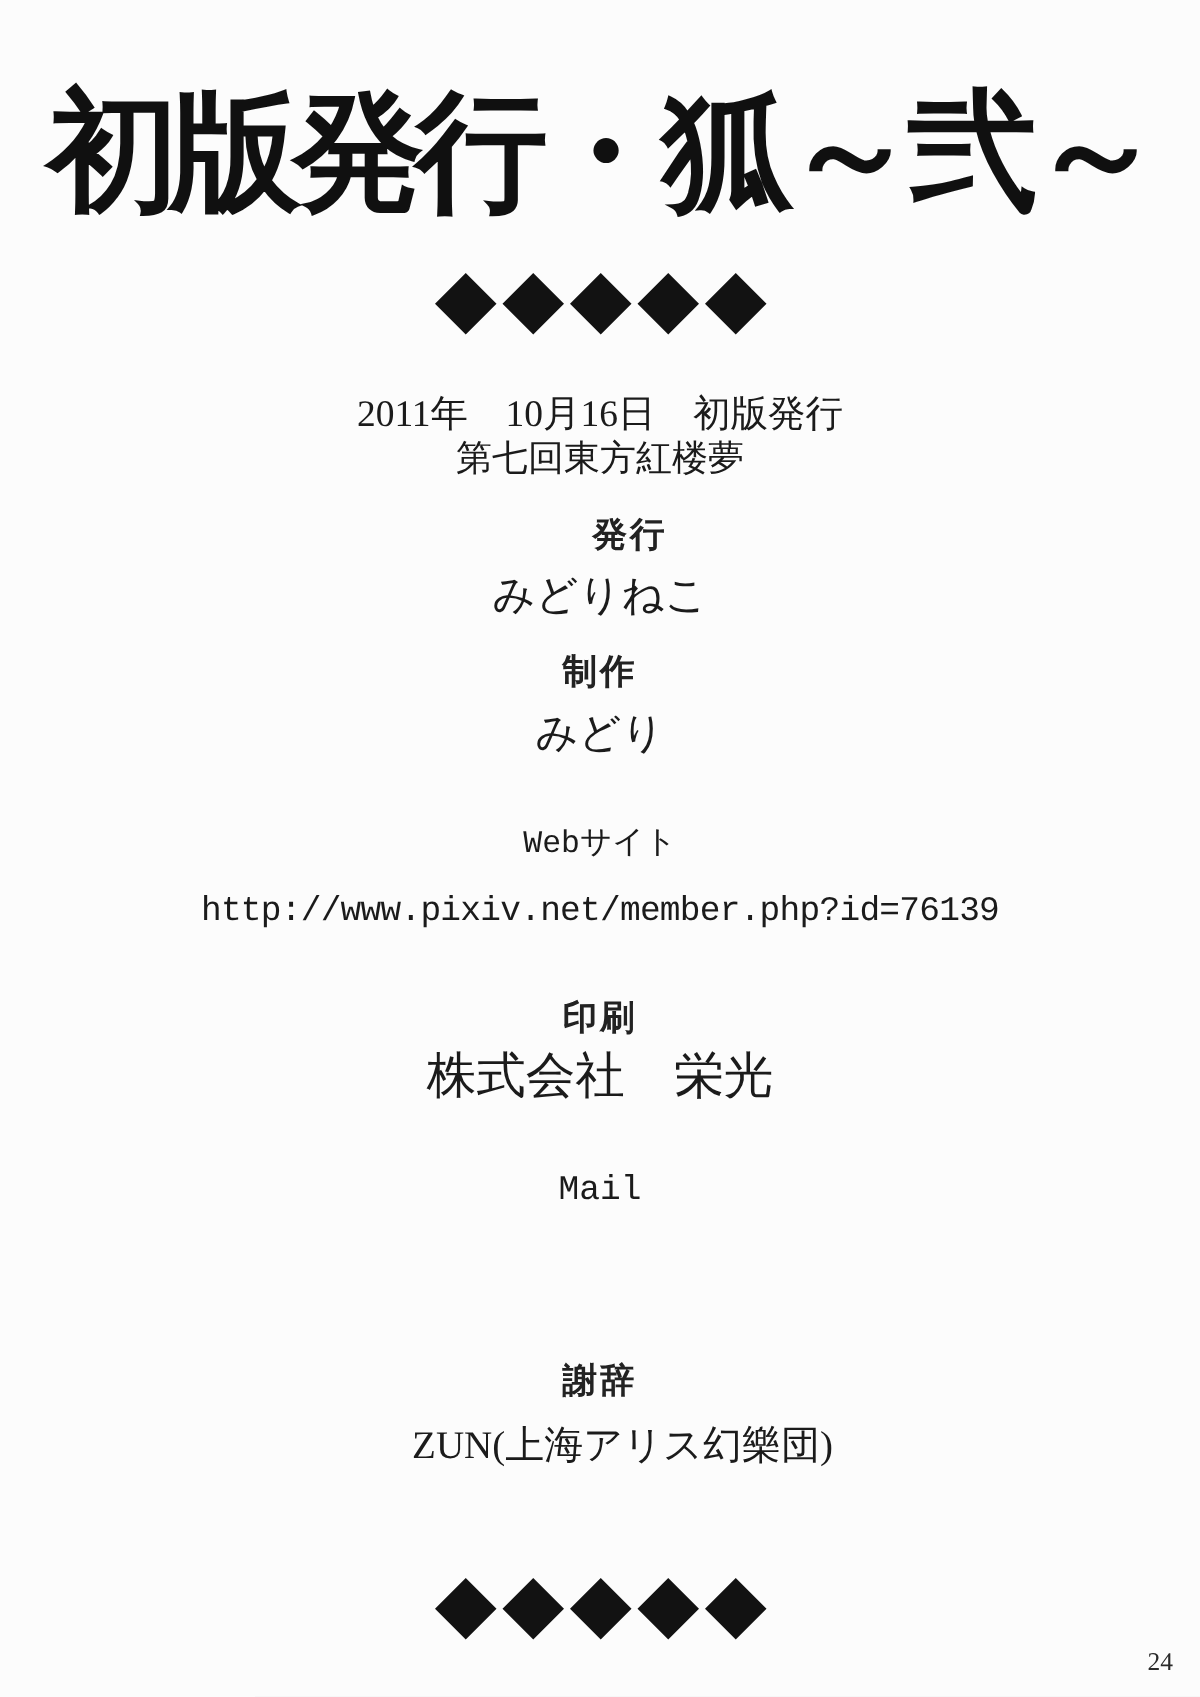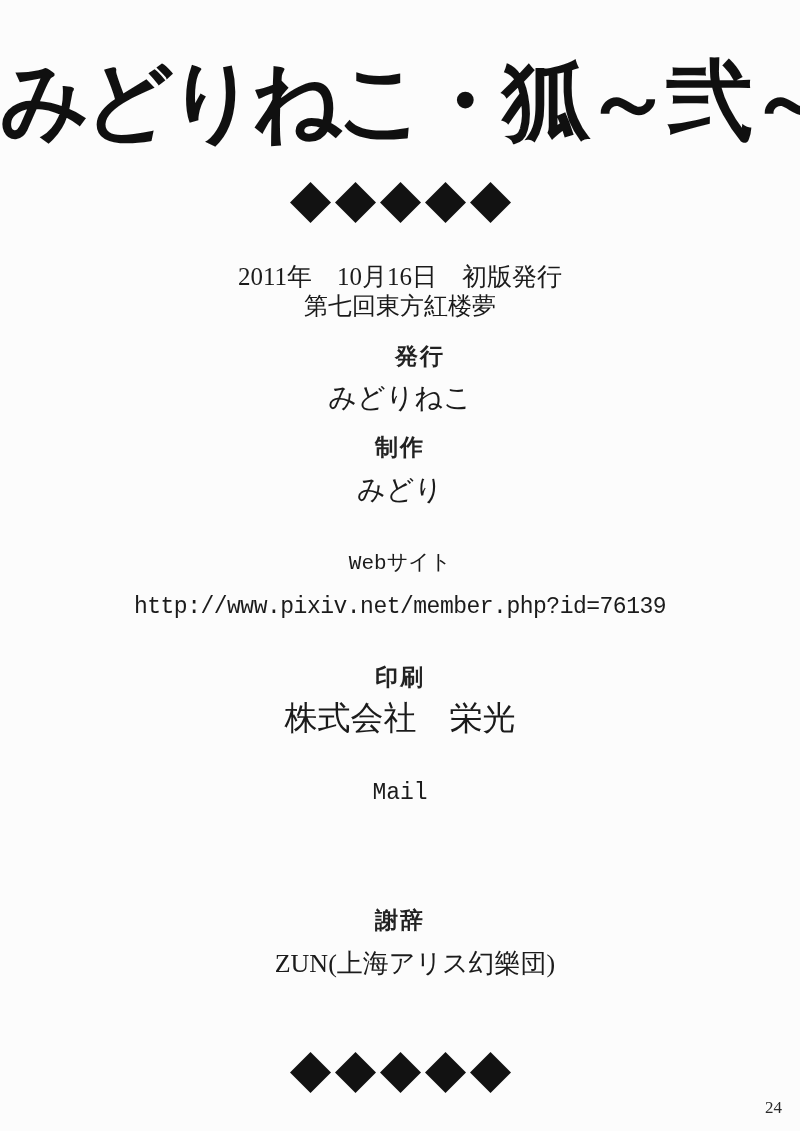--- a/index.html
+++ b/index.html
@@ -48,42 +48,42 @@
 
   .label{font-size:23px;line-height:30px;letter-spacing:2px;font-weight:bold;color:#222;}
   .label.mono{font-weight:normal;letter-spacing:0;color:#1b1b1b;}
 
   .l-pub   {top:341px;padding-left:20px;}
   .v-pub   {top:379px;font-size:28px;line-height:38px;}
   .l-make  {top:432px;}
   .v-make  {top:471px;font-size:28px;line-height:38px;}
   .l-web   {top:549px;font-size:21px;line-height:30px;}
   .v-url   {top:586px;font-size:23px;line-height:42px;letter-spacing:-0.5px;}
-  .l-print {top:663px;font-family:Liberation Serif, serif;}
+  .l-print {top:663px;}
   .v-print {top:699px;font-size:33px;line-height:38px;}
   .l-mail  {top:778px;font-size:23px;line-height:30px;}
   .v-mail  {top:822px;font-size:23px;line-height:36px;}
   .l-thanks{top:905px;}
   .v-thanks{top:944px;font-size:26px;line-height:40px;padding-left:15px;}
 
   .page-number{
     position:absolute;
     top:1097px;right:18px;width:40px;
     text-align:right;
     font-size:17px;line-height:22px;
     font-family:"Liberation Serif","DejaVu Serif",serif;
     color:#2a2a2a;
   }
 </style>
 </head>
 <body>
 
 <div class="page">
 
-  <div class="t title">みどりねこ・狐～弐～</div>
+  <div class="t title">初版発行・狐～弐～</div>
 
   <div class="diamond-row top">
       <span class="diamond" style="background: rgb(18, 18, 18);"></span>
       <span class="diamond" style="background: rgb(18, 18, 18);"></span>
       <span class="diamond" style="background: rgb(18, 18, 18);"></span>
       <span class="diamond" style="background: rgb(18, 18, 18);"></span>
       <span class="diamond" style="background: rgb(18, 18, 18);"></span>
     </div>
 
   <div class="t jp-serif date-line">2011年　10月16日　初版発行</div>

